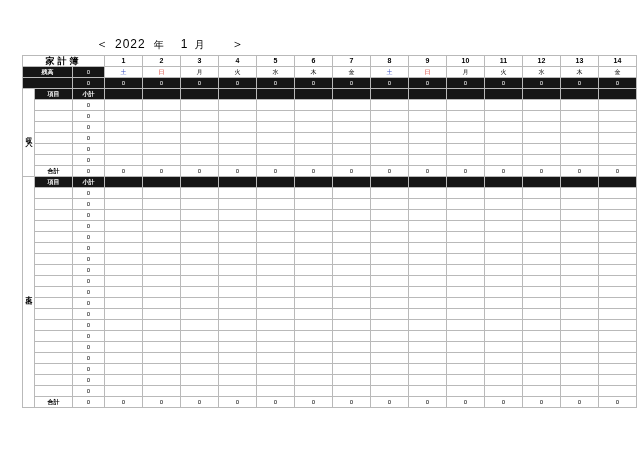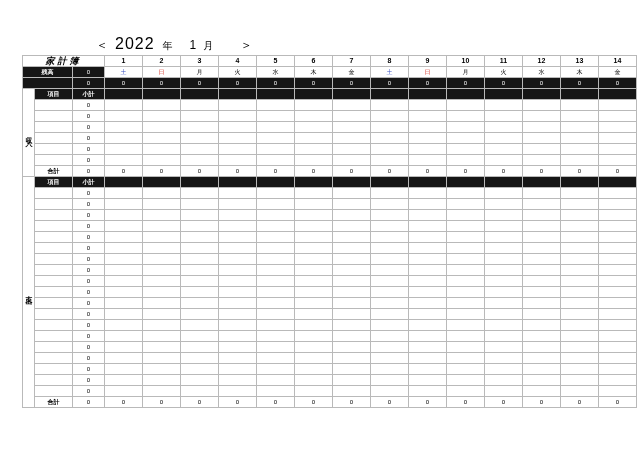--- a/index.html
+++ b/index.html
@@ -37,21 +37,21 @@
     align-items: baseline;
     font-size: 12px;
     letter-spacing: 1px;
   }
   .nav-arrow {
     font-size: 12px;
     padding: 0 4px;
     cursor: default;
   }
   .nav-year {
-    font-size: 16px;
+    font-size: 12px;
     padding: 0 8px 0 2px;
     text-align: right;
   }
   .nav-unit {
     font-size: 10px;
     padding: 0 10px 0 0;
   }
   .nav-month {
     font-size: 12px;
     padding: 0 6px;
@@ -88,21 +88,20 @@
   .c-day    { width: 38px; }
 
   
   .title-cell {
     font-size: 9px;
     font-weight: bold;
     letter-spacing: 3px;
     background: #ffffff;
     height: 13px;
     line-height: 13px;
-    font-style: italic;
   }
   .daynum {
     font-weight: bold;
     font-size: 7px;
     background: #ffffff;
     height: 9px;
     line-height: 9px;
   }
   .dayname {
     font-size: 6px;

